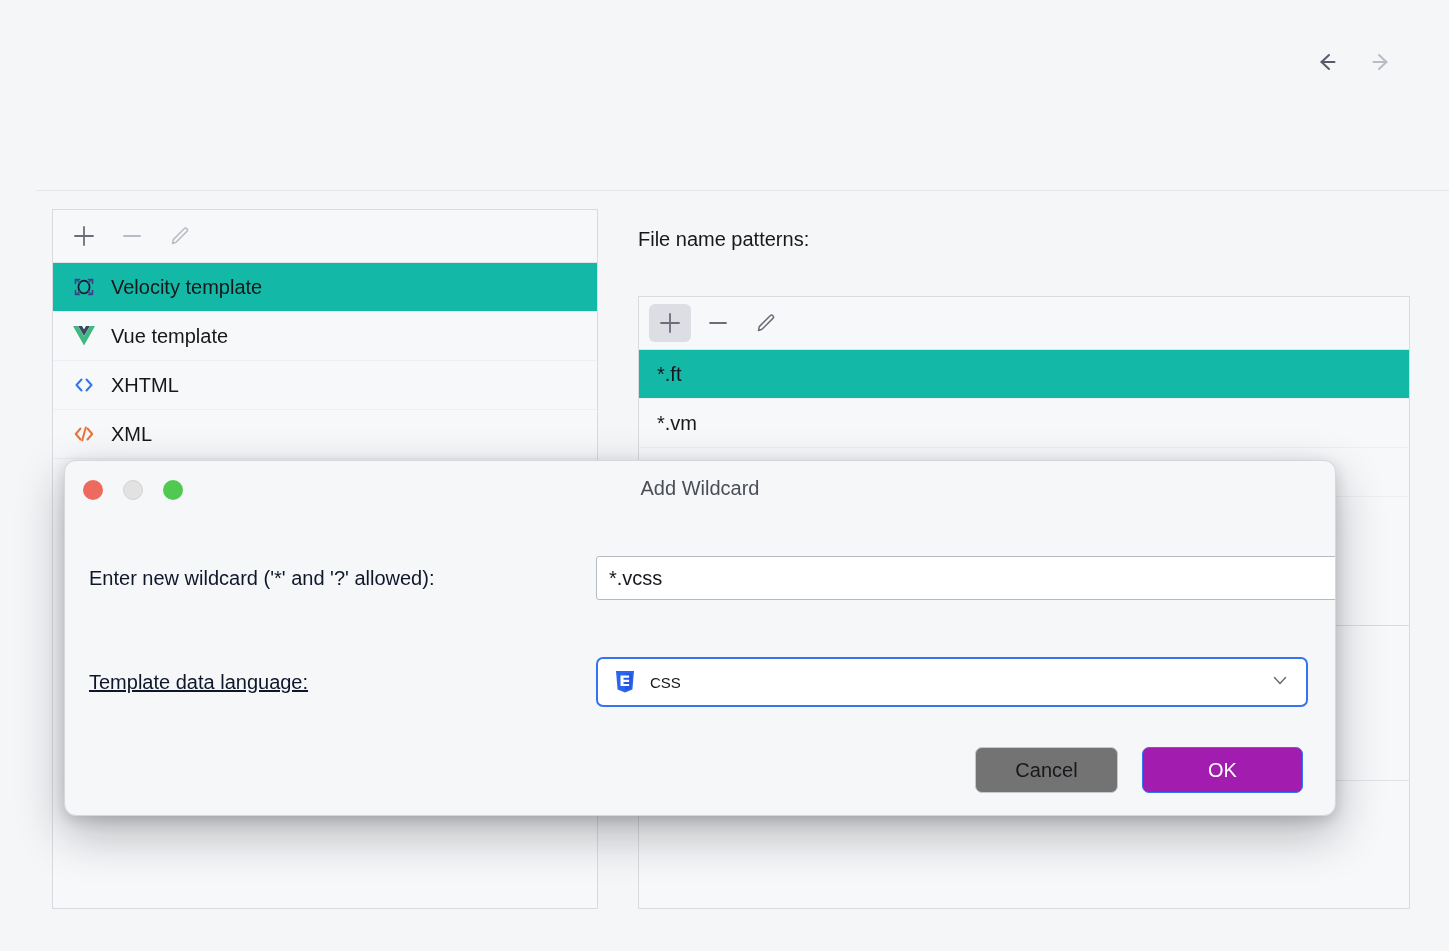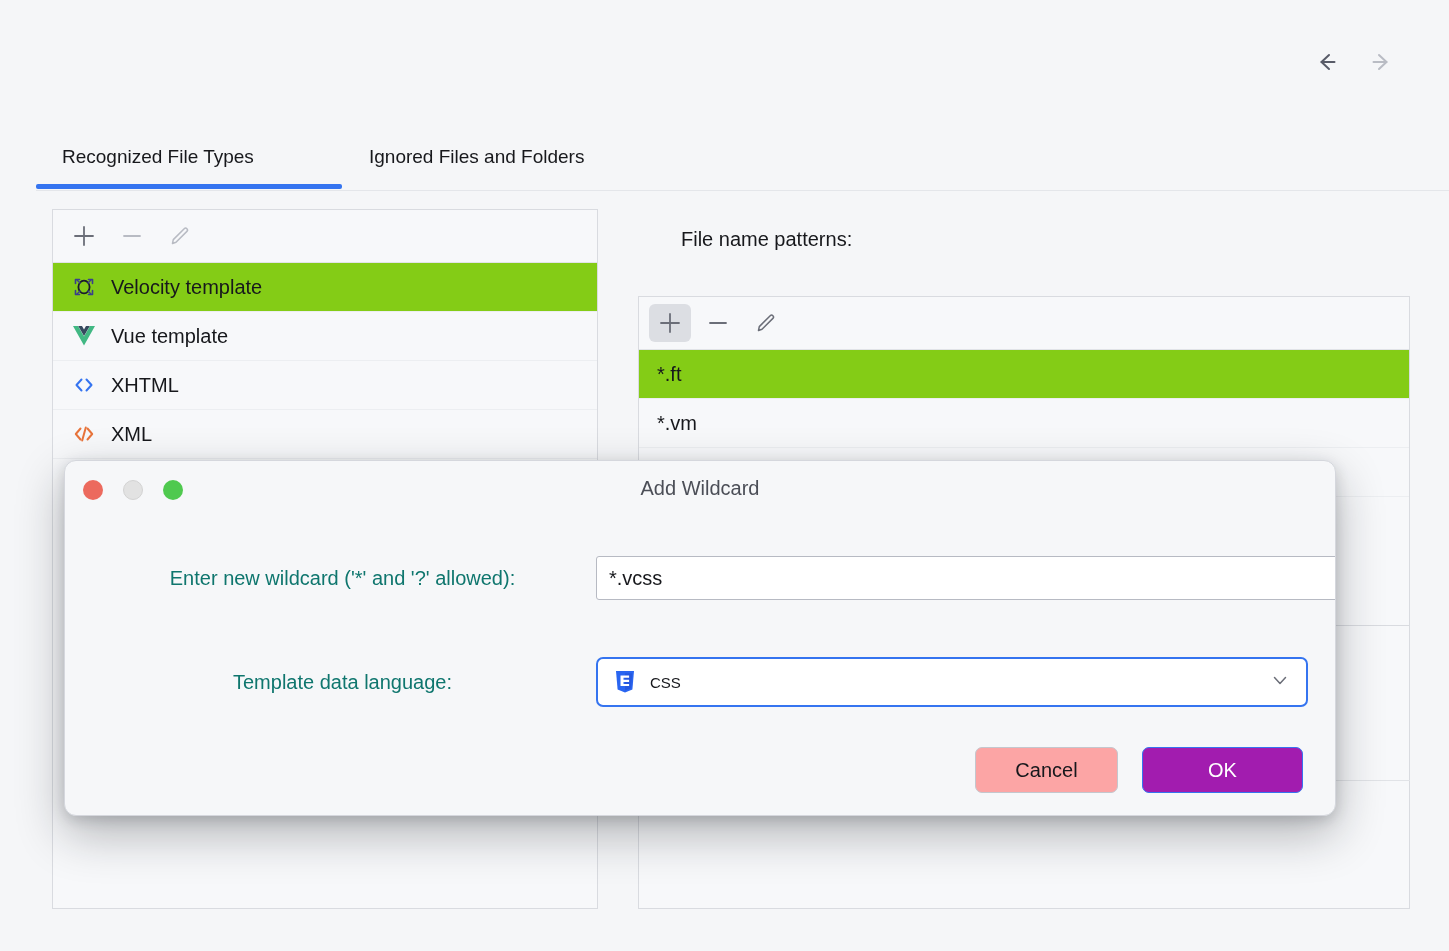--- a/index.html
+++ b/index.html
@@ -139,40 +139,39 @@
     right: 0;
   }
   .row {
     height: 48px;
     display: flex; align-items: center;
     padding-left: 18px;
     font-size: 20px;
     color: #17181c;
     box-sizing: border-box;
   }
-  .row.selected { background: #84cc16; }
+  .row.selected { background: #14b8a6; }
   .row .row-icon {
     width: 26px; height: 26px;
     margin-right: 14px;
     display: flex; align-items: center; justify-content: center;
     flex: 0 0 auto;
   }
   .row.no-icon { padding-left: 18px; }
   .row-sep {
     height: 1px;
     background: #eceef1;
     margin: 0;
   }
 
   .patterns-label {
     position: absolute;
     left: 638px; top: 228px;
     font-size: 20px;
     color: #17181c;
-    margin-left: 43px;
   }
 
   
   .dialog {
     position: absolute;
     left: 64px; top: 460px;
     width: 1272px; height: 356px;
     background: #f6f7f9;
     border-radius: 12px;
     box-shadow: 0 18px 48px rgba(20,22,30,0.30), 0 4px 14px rgba(20,22,30,0.16);
@@ -203,26 +202,25 @@
 
   .field-row {
     position: absolute;
     display: flex; align-items: center;
   }
   .field-row.row-wildcard { left: 24px; top: 95px; }
   .field-row.row-language { left: 24px; top: 196px; }
 
   .field-label {
     font-size: 20px;
-    color: #0f766e;
+    color: #0f172a;
     white-space: nowrap;
-    text-align: center;
   }
   .field-label.w1 { width: 507px; }
-  .field-label.w2 { width: 507px; }
+  .field-label.w2 { width: 507px; text-decoration: underline; }
 
   .text-input {
     width: 800px; height: 44px;
     box-sizing: border-box;
     background: #ffffff;
     border: 1px solid #b7bac3;
     border-radius: 3px;
     display: flex; align-items: center;
     padding: 0 12px;
     font-size: 20px;
@@ -251,21 +249,21 @@
   .btn {
     height: 46px;
     border-radius: 7px;
     display: flex; align-items: center; justify-content: center;
     font-size: 20px;
     box-sizing: border-box;
     cursor: default;
   }
   .btn-cancel {
     width: 143px;
-    background: #fca5a5;
+    background: #737373;
     border: 1px solid #c4c7ce;
     color: #17181c;
   }
   .btn-ok {
     width: 161px;
     background: #a21caf;
     border: 1px solid #3574f0;
     color: #ffffff;
   }
 
@@ -287,29 +285,20 @@
       </span>
       <span class="nav-arrow">
         <svg width="32" height="32" viewBox="0 0 32 32" fill="none">
           <path d="M14 9 L21.5 16 L14 23" stroke="#b9bcc4" stroke-width="2" stroke-linecap="round" stroke-linejoin="round"></path>
           <path d="M8.5 16 H21.5" stroke="#b9bcc4" stroke-width="2" stroke-linecap="round"></path>
         </svg>
       </span>
     </div>
   </div>
 
-  <div class="tabs">
-    <div class="tab tab-0">
-      <span>Recognized File Types</span>
-    </div>
-    <div class="tab tab-1">
-      <span>Ignored Files and Folders</span>
-    </div>
-    <div class="tab-underline"></div>
-  </div>
   <div class="tabs-divider"></div>
 
   <div class="panel panel-left">
     <div class="toolbar">
       <div class="tb-btn">
         <svg class="tb-icon" width="26" height="26" viewBox="0 0 26 26" fill="none">
           <path d="M13 4 V22 M4 13 H22" stroke="#6b6e78" stroke-width="1.8" stroke-linecap="round"></path>
         </svg>
       </div>
       <div class="tb-btn">

